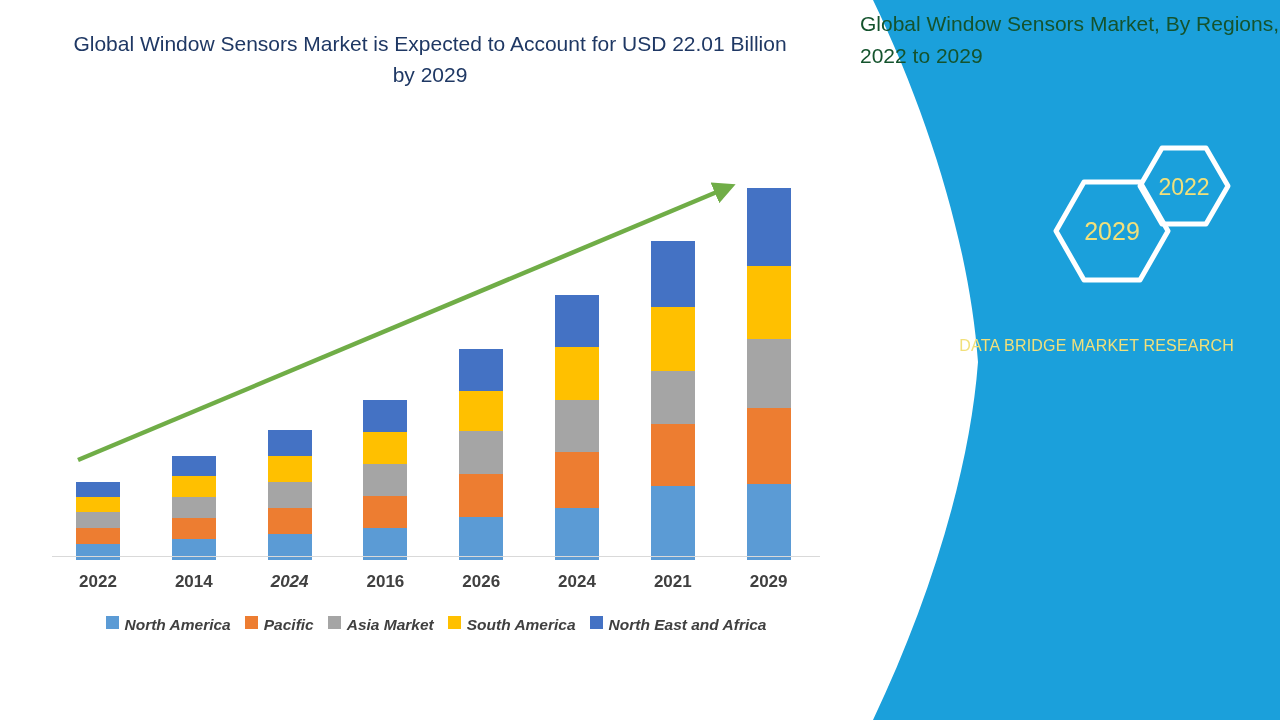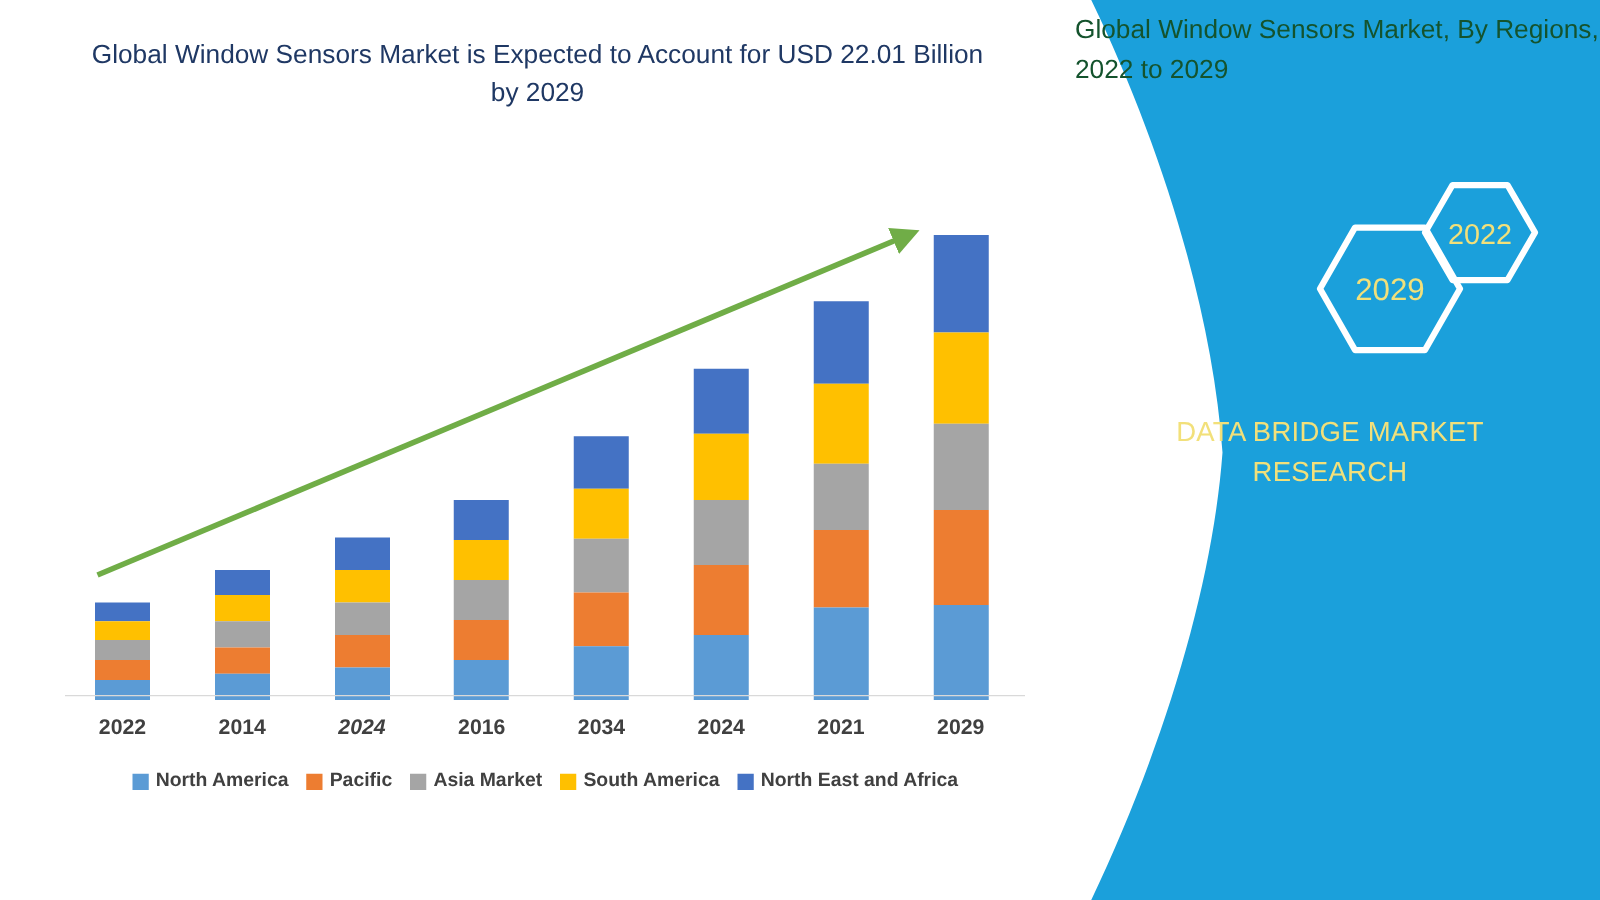--- a/index.html
+++ b/index.html
@@ -67,21 +67,21 @@
 
   .legend {
     position: absolute;
     left: 52px; top: 616px;
     width: 768px;
     display: flex;
     justify-content: center;
     align-items: center;
     gap: 14px;
   }
-  .legend-item { display: flex; align-items: center; gap: 6px; }
+  .legend-item { display: flex; align-items: flex-start; gap: 6px; font-style: italic; }
   .legend-swatch { width: 13px; height: 13px; display: block; }
   .legend-label {
     font-size: 15.5px;
     font-weight: bold;
     color: #404040;
     white-space: nowrap;
   }
 
   
   .panel {
@@ -116,23 +116,23 @@
   .hex-text-small {
     fill: #F2E07A;
     font-family: "Liberation Sans", sans-serif;
     font-size: 23px;
   }
 
   .brand {
     position: absolute;
     right: 46px; top: 330px;
     width: 340px;
-    text-align: center;
+    text-align: right;
     color: #F2E07A;
-    font-size: 22px;
+    font-size: 16px;
     line-height: 32px;
     letter-spacing: 0.2px;
   }
 </style>
 </head>
 <body>
 
 <div id="root">
 
   <div class="chart-title">Global Window Sensors Market is Expected to Account for USD 22.01 Billion by 2029</div>
@@ -206,21 +206,21 @@
       </div>
   </div>
 
   <div class="axis-line"></div>
 
   <div class="xlabels" id="xlabels">
       <div class="xlabel" style="left: 6px;">2022</div>
       <div class="xlabel" style="left: 101.8px;">2014</div>
       <div class="xlabel" style="left: 197.6px; font-style: italic;">2024</div>
       <div class="xlabel" style="left: 293.4px;">2016</div>
-      <div class="xlabel" style="left: 389.2px;">2034</div>
+      <div class="xlabel" style="left: 389.2px;">2026</div>
       <div class="xlabel" style="left: 485px;">2024</div>
       <div class="xlabel" style="left: 580.8px;">2021</div>
       <div class="xlabel" style="left: 676.6px;">2029</div>
     </div>
 
   <div class="legend" id="legend">
       <div class="legend-item">
         <span class="legend-swatch" style="background: rgb(91, 155, 213);"></span>
         <span class="legend-label">North America</span>
       </div>

